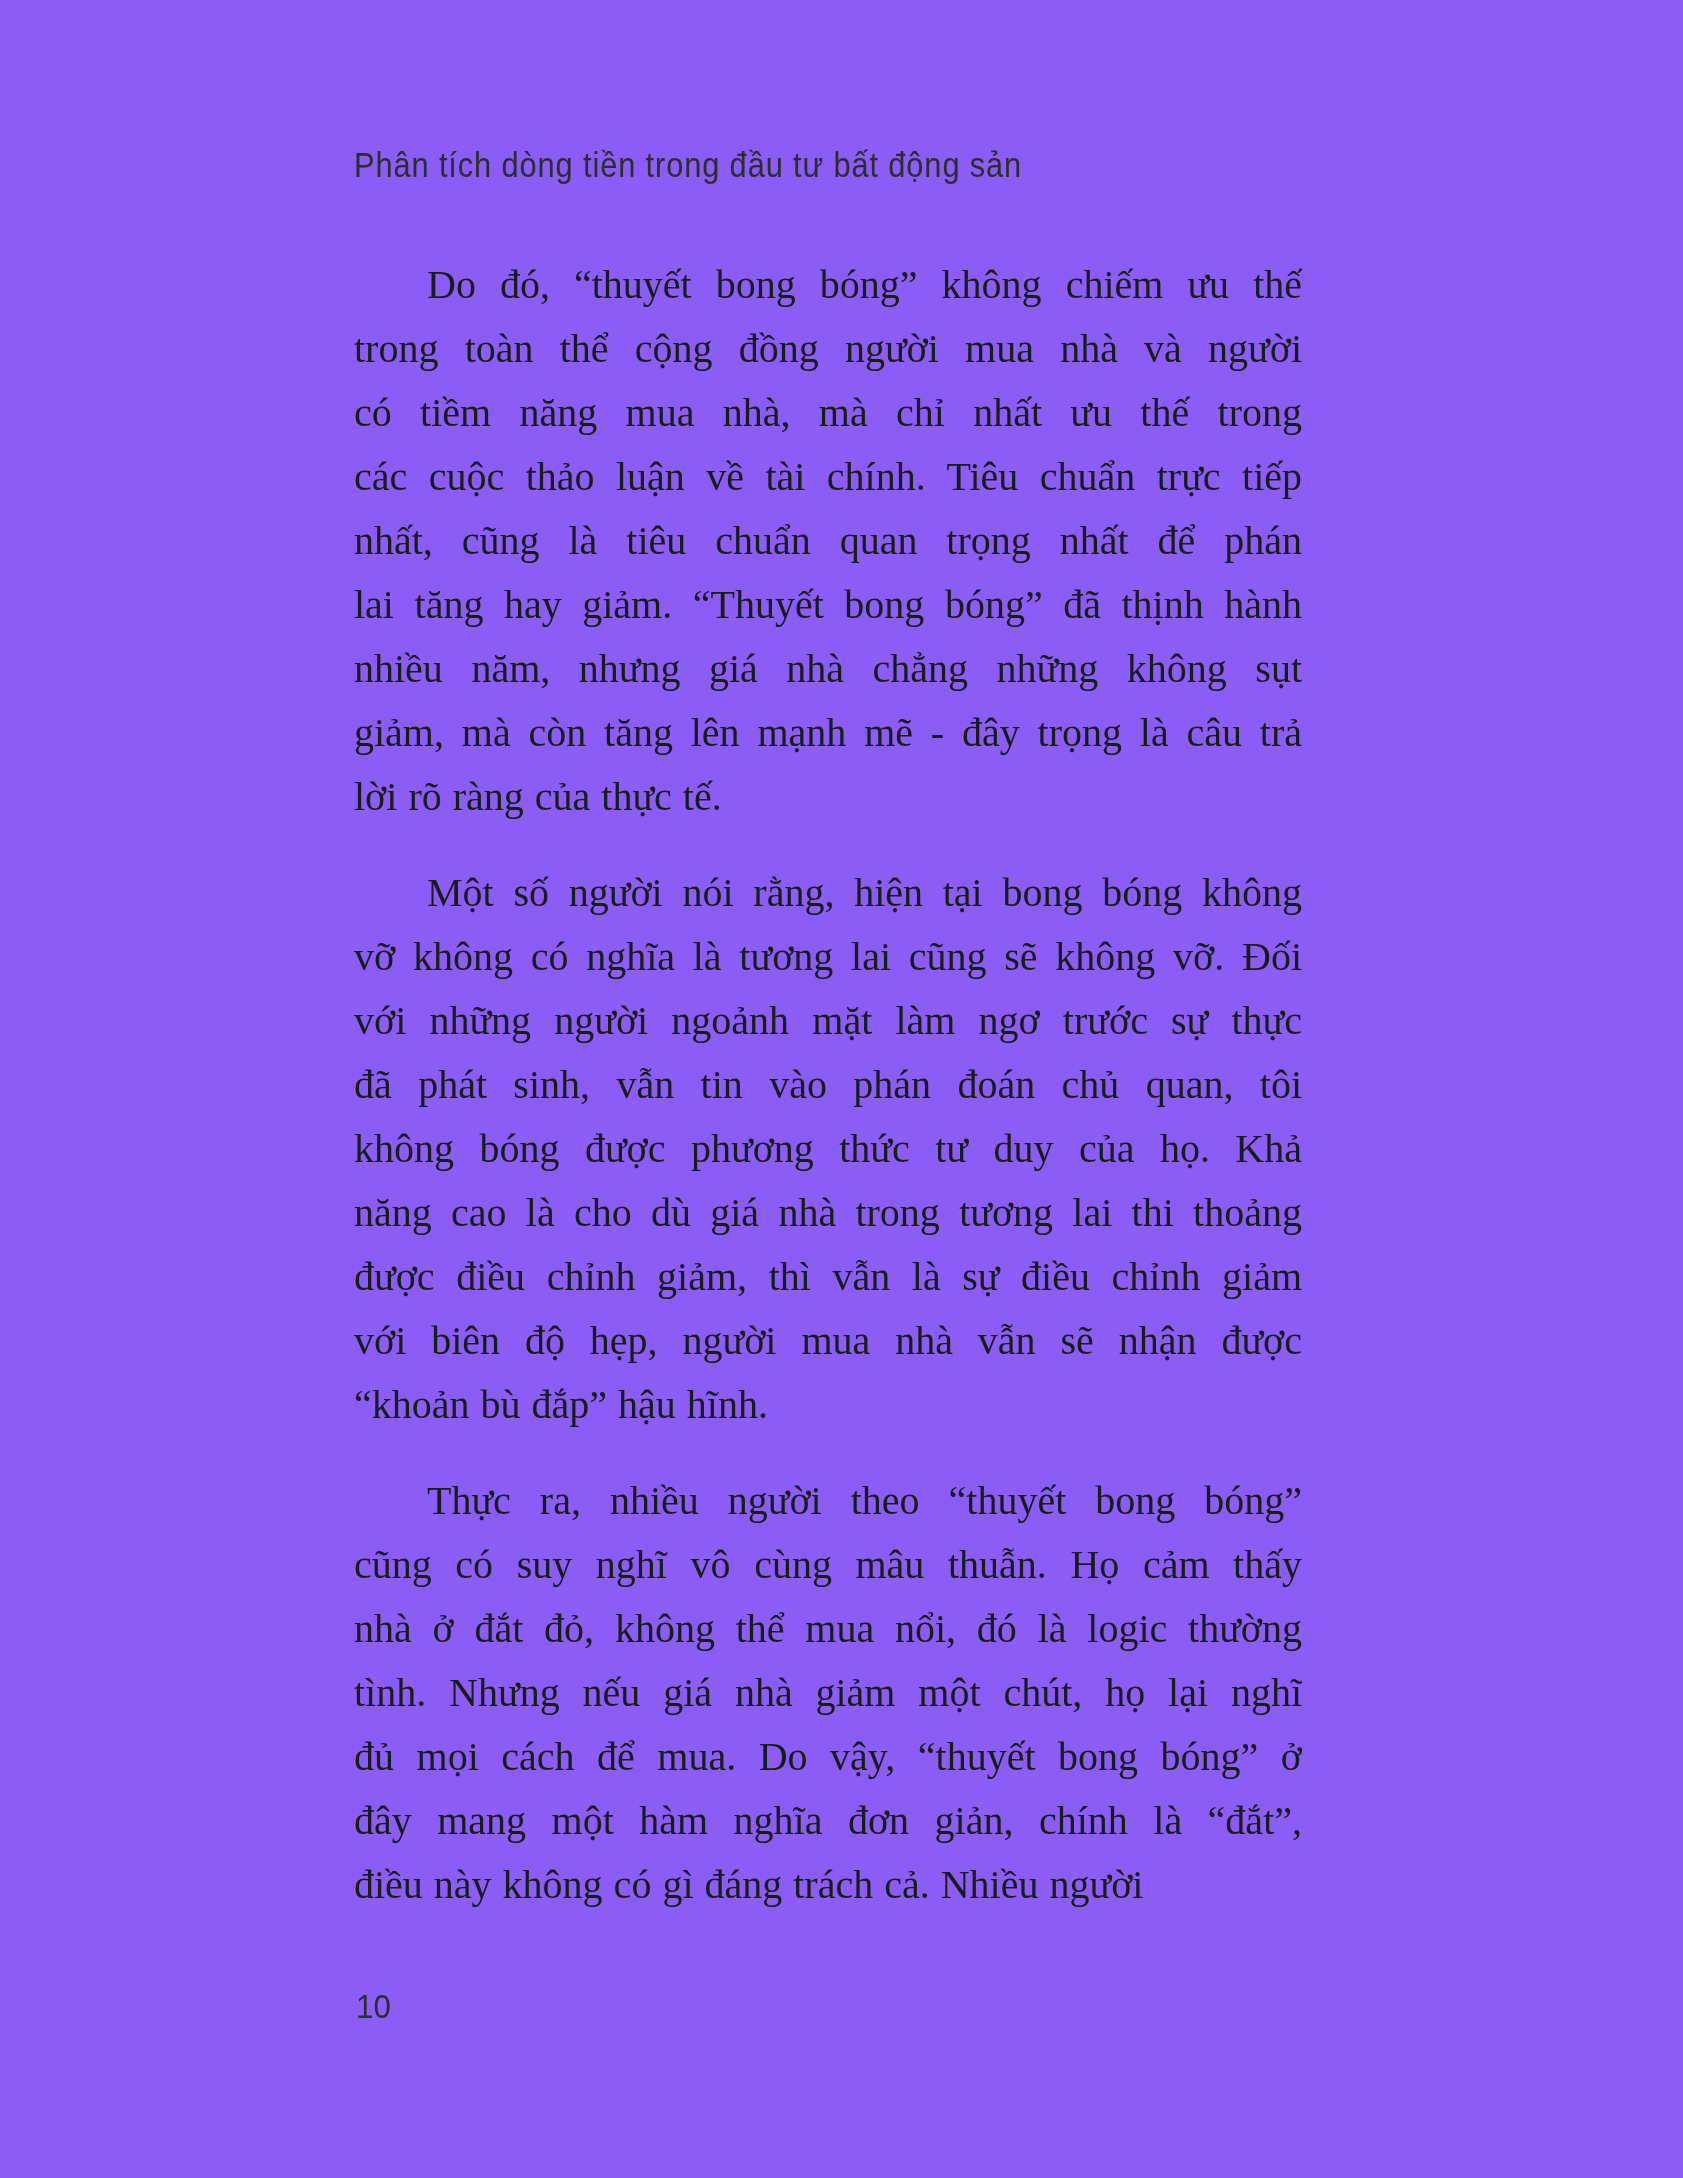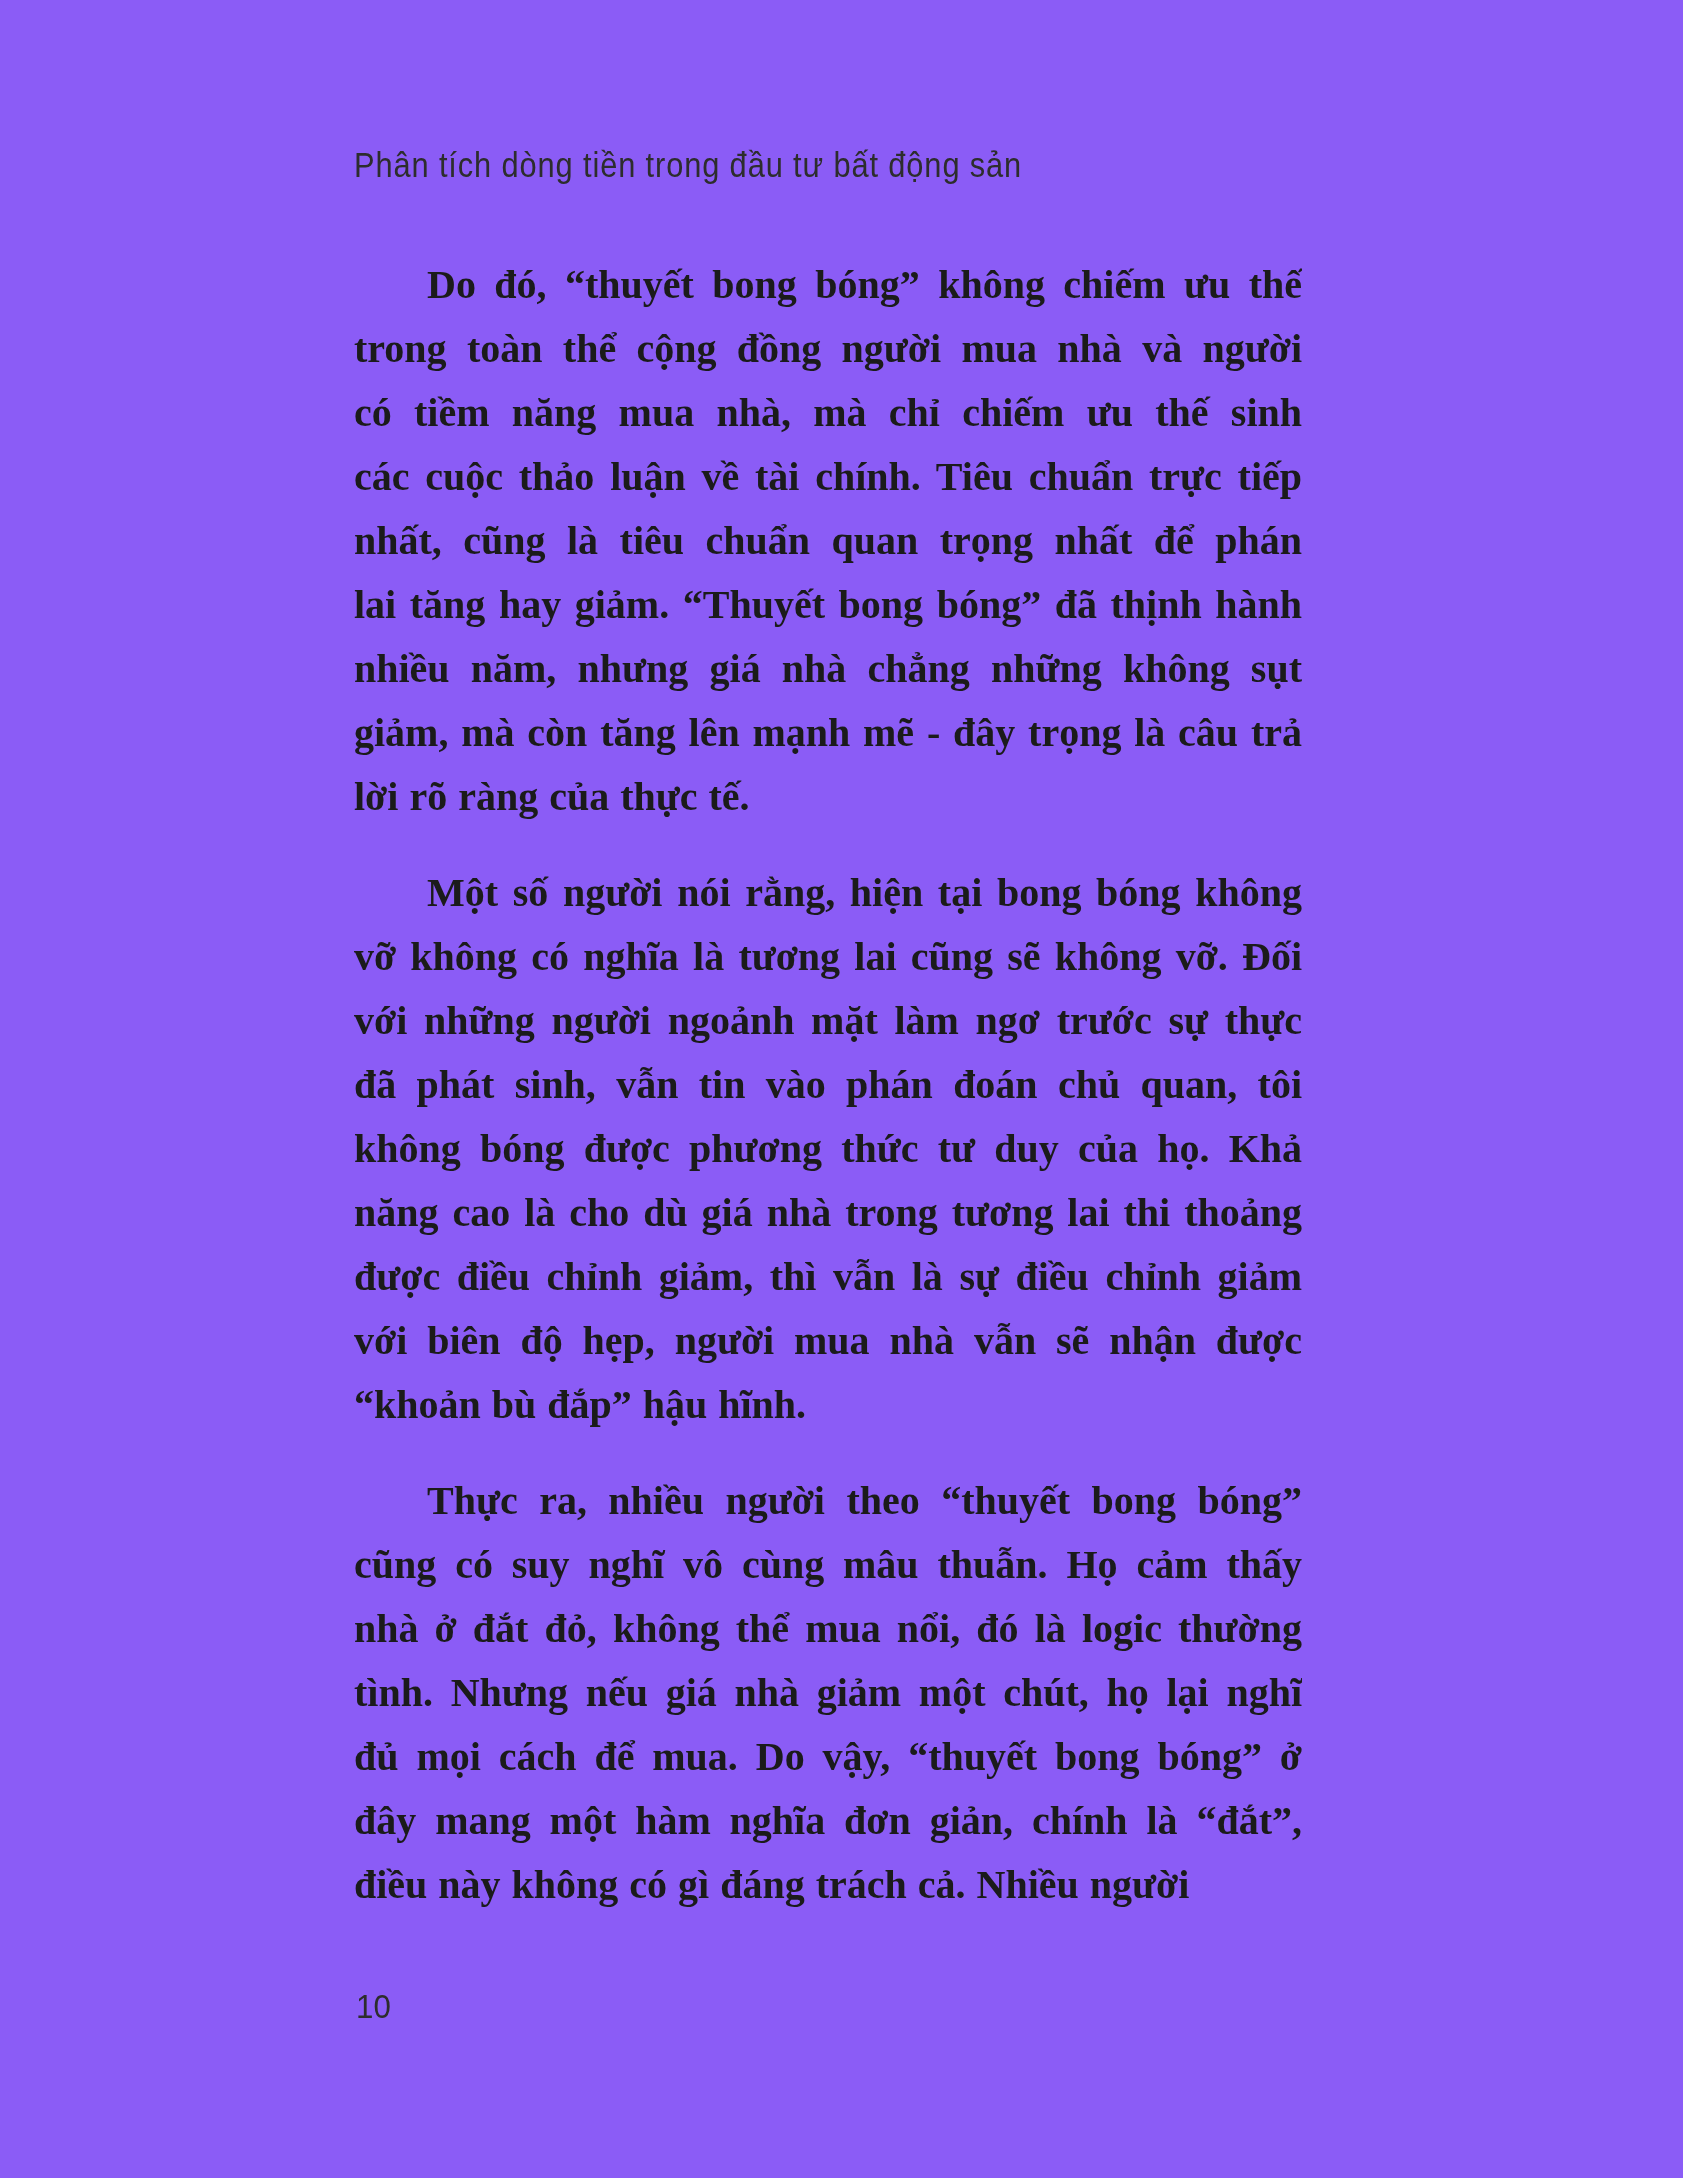--- a/index.html
+++ b/index.html
@@ -24,21 +24,20 @@
     transform: scaleX(0.88);
     transform-origin: left top;
   }
   .body-text {
     position: absolute;
     left: 354px;
     top: 253px;
     width: 948px;
     color: #1b1b1b;
     font-size: 40px;
-    font-weight: bold;
   }
   .paragraph + .paragraph { margin-top: 32px; }
   .line {
     height: 64px;
     line-height: 64px;
     text-align: justify;
     text-align-last: justify;
     overflow: hidden;
     word-spacing: 1px;
   }
@@ -59,21 +58,21 @@
 </head>
 <body>
 
 <div class="page">
   <div class="running-header">Phân tích dòng tiền trong đầu tư bất động sản</div>
 
   <div class="body-text">
       <div class="paragraph">
         <div class="line first">Do đó, “thuyết bong bóng” không chiếm ưu thế</div>
         <div class="line">trong toàn thể cộng đồng người mua nhà và người</div>
-        <div class="line">có tiềm năng mua nhà, mà chỉ chiếm ưu thế sinh</div>
+        <div class="line">có tiềm năng mua nhà, mà chỉ nhất ưu thế trong</div>
         <div class="line">các cuộc thảo luận về tài chính. Tiêu chuẩn trực tiếp</div>
         <div class="line">nhất, cũng là tiêu chuẩn quan trọng nhất để phán</div>
         <div class="line">lai tăng hay giảm. “Thuyết bong bóng” đã thịnh hành</div>
         <div class="line">nhiều năm, nhưng giá nhà chẳng những không sụt</div>
         <div class="line">giảm, mà còn tăng lên mạnh mẽ - đây trọng là câu trả</div>
         <div class="line end">lời rõ ràng của thực tế.</div>
       </div>
       <div class="paragraph">
         <div class="line first">Một số người nói rằng, hiện tại bong bóng không</div>
         <div class="line">vỡ không có nghĩa là tương lai cũng sẽ không vỡ. Đối</div>

